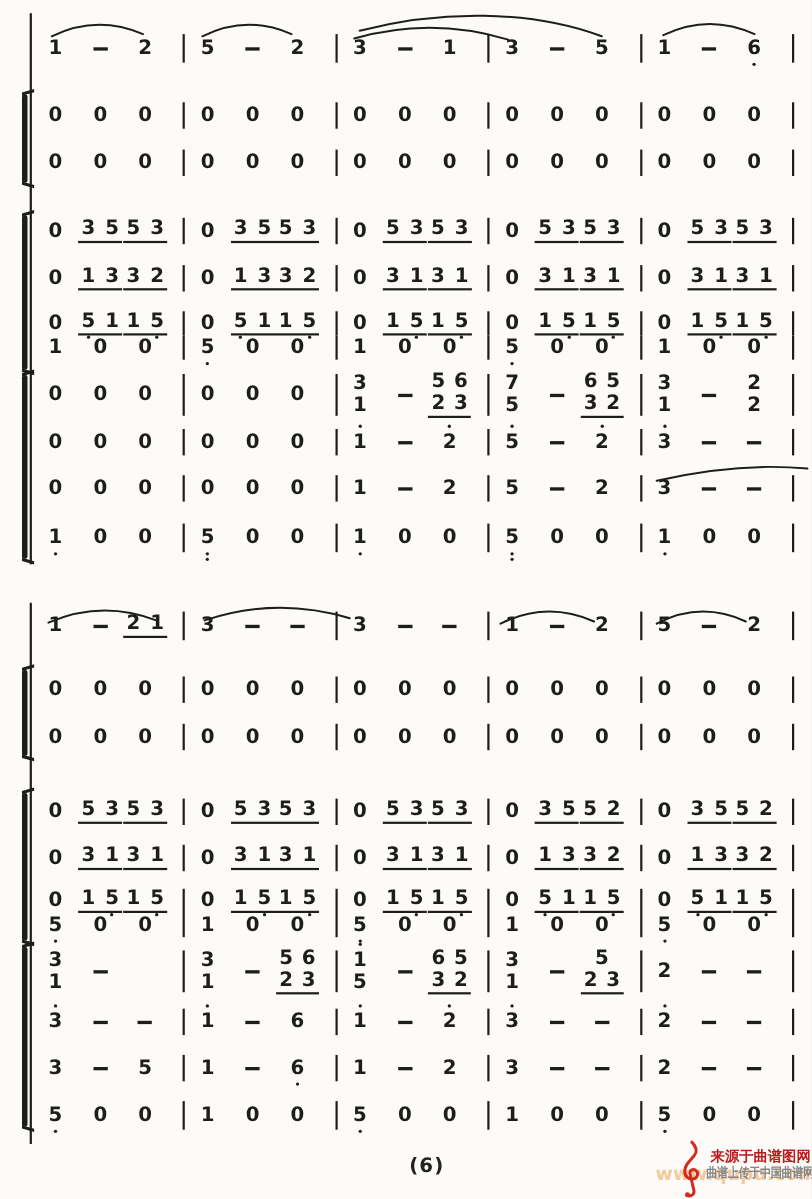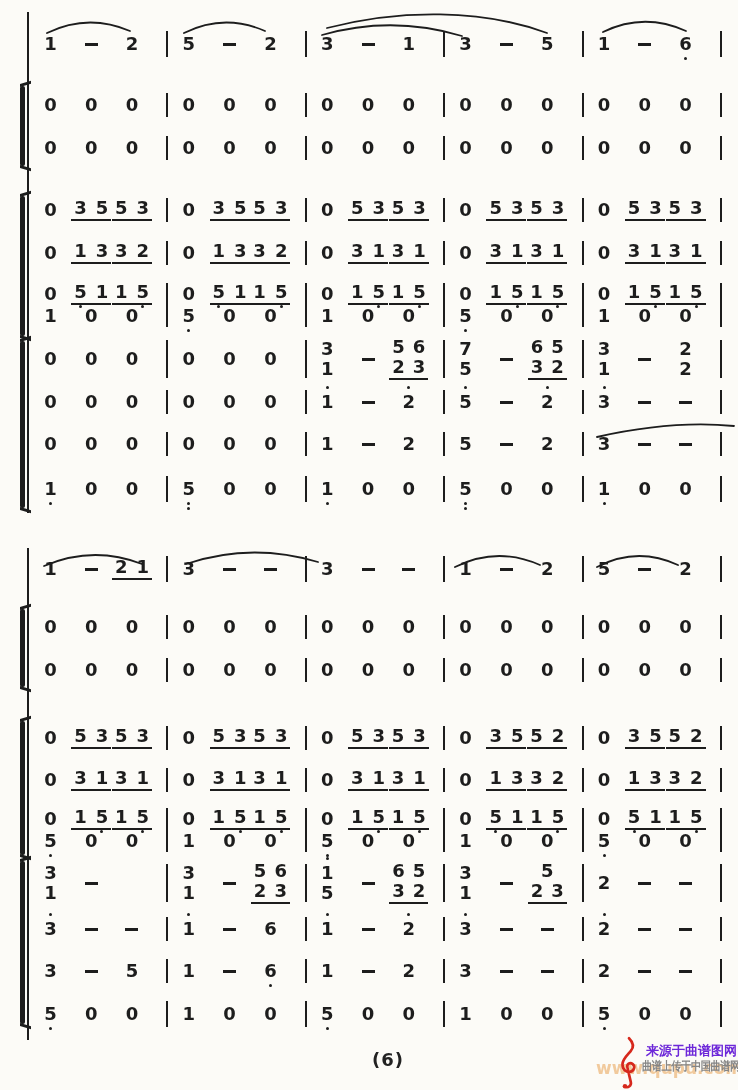--- a/index.html
+++ b/index.html
@@ -22,21 +22,21 @@
   .chline{display:inline-flex;gap:8px;}
   .chline.ul{border-bottom:2px solid var(--ink,#1d1d1d);padding:0 3px 2px 3px;}
   .dot{position:absolute;left:50%;margin-left:-1.5px;width:3px;height:3px;border-radius:50%;
        background:var(--ink,#1d1d1d);}
   .slurs{position:absolute;left:0;top:0;width:738px;height:1090px;pointer-events:none;}
   .pageno{position:absolute;left:372px;top:1049px;font-size:18px;font-weight:600;
           letter-spacing:1px;color:#222;}
   .wm{position:absolute;left:594px;top:1034px;width:144px;height:56px;font-weight:700;}
   .wm-orange{position:absolute;left:2px;top:24px;font-size:17px;font-weight:700;
              color:var(--wm-orange,#e79a45);opacity:.5;white-space:nowrap;}
-  .wm1{position:absolute;left:52px;top:8px;font-size:13px;color:#6d28d9;white-space:nowrap;}
+  .wm1{position:absolute;left:52px;top:8px;font-size:13px;color:#b91c1c;white-space:nowrap;}
   .wm2{position:absolute;left:48px;top:24px;font-size:12px;color:#858585;white-space:nowrap;
        transform:scaleX(.85);transform-origin:left center;letter-spacing:-.5px;}
   .wm3{position:absolute;left:50px;top:40px;font-size:10px;font-weight:700;color:#4a4a4a;
        font-family:"DejaVu Sans Mono",monospace;white-space:nowrap;margin-top:24px;}
   .clef{position:absolute;left:22px;top:2px;}
 </style>
 </head>
 <body>
 
 <div class="page" style="--ink: #1d1d1d; --paper: #fcfbf7; --wm-orange: #e79a45;">

